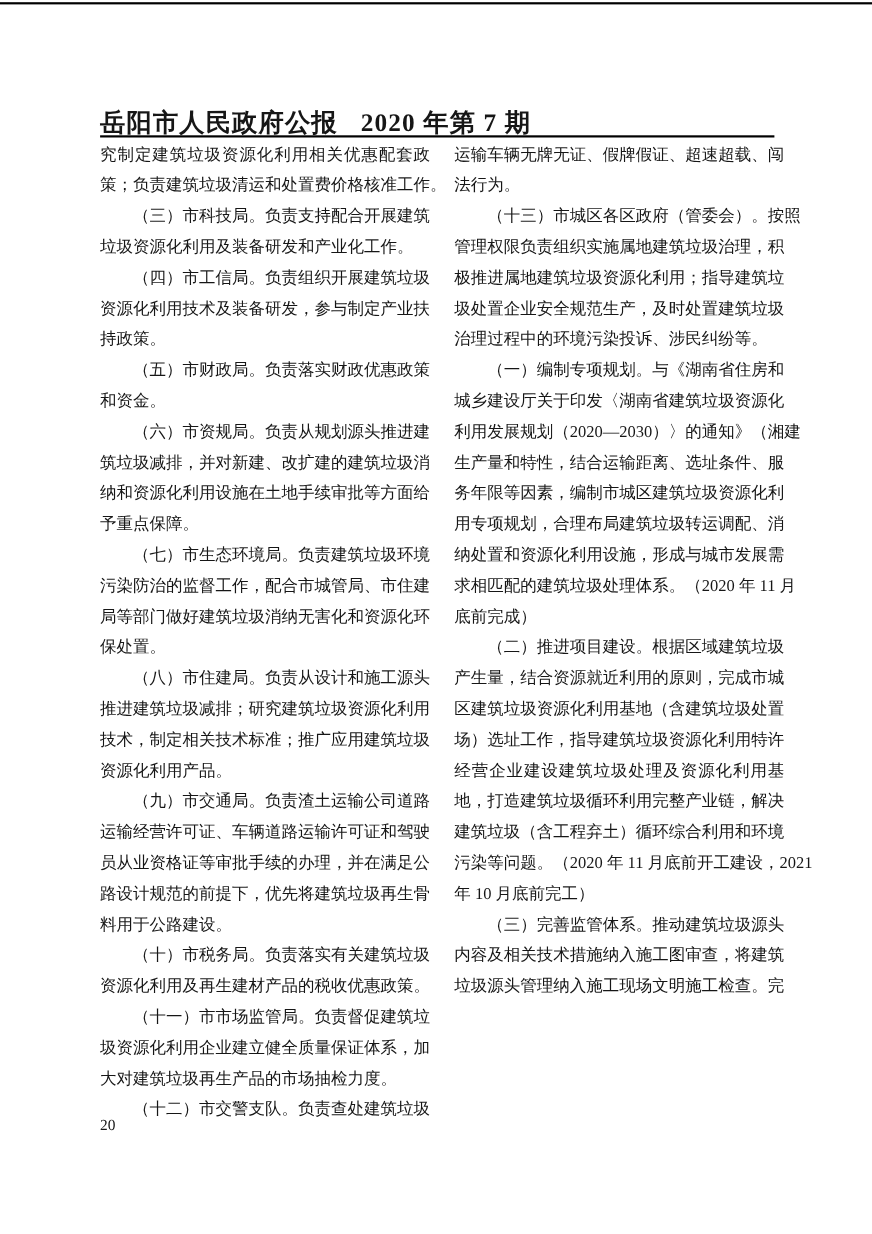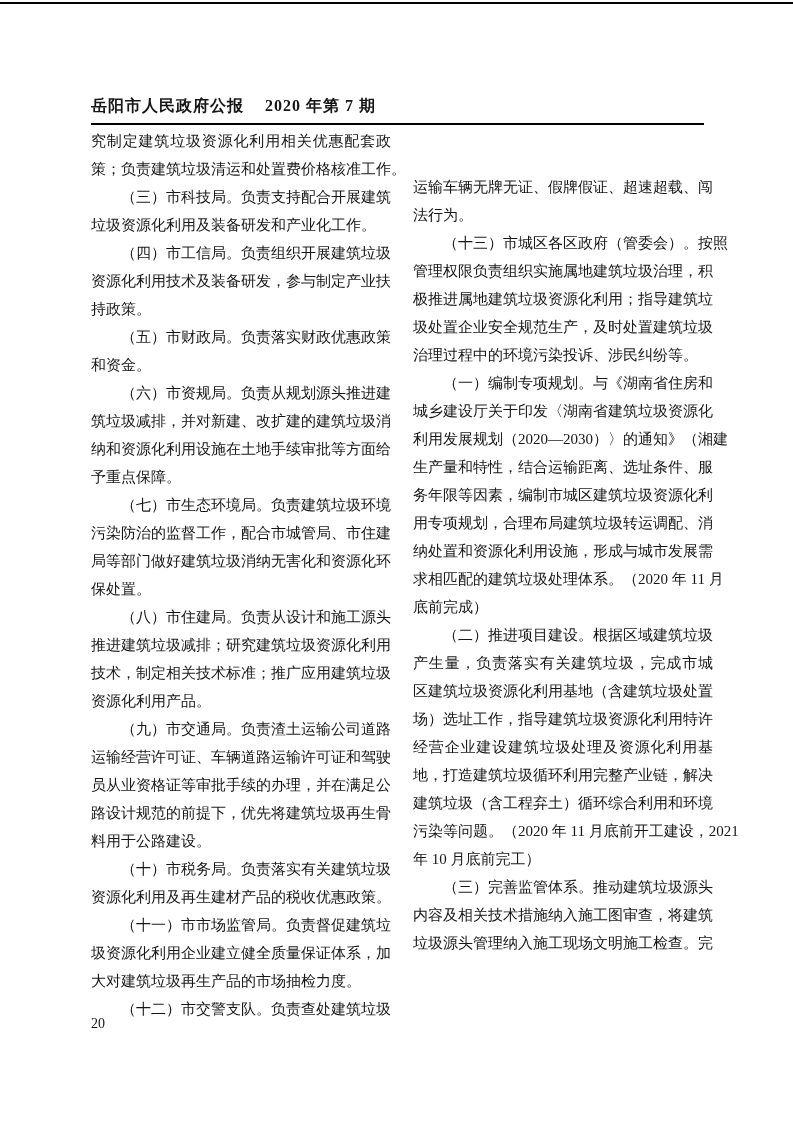--- a/index.html
+++ b/index.html
@@ -10,33 +10,33 @@
     font-family: "Liberation Serif", "DejaVu Serif", serif;
     color: #161616;
     overflow: hidden;
   }
   .top-rule {
     position: absolute; top: 2px; left: 0;
     width: 793px; height: 2px; background: #000;
   }
   .page-header {
     position: absolute; left: 91px; top: 96px;
-    font-size: 16px; font-weight: bold;
+    font-size: 23px; font-weight: bold;
     letter-spacing: 1px; white-space: nowrap; text-align: right;
   }
   .page-header .issue { margin-left: 21px; }
   .header-rule {
     position: absolute; left: 91px; top: 123px;
     width: 613px; height: 2px; background: #000;
   }
   .col {
     position: absolute; top: 127px; width: 300px;
   }
   .col-left  { left: 91px; }
-  .col-right { left: 413px; margin-top: 46px; }
+  .col-right { left: 413px; }
   .line {
     height: 28px; line-height: 28px;
     font-size: 15px;
     white-space: nowrap;
     text-align: left;
   }
   .line.j {
     text-align: justify;
     text-align-last: justify;
     -moz-text-align-last: justify;
@@ -105,21 +105,21 @@
     <div class="line j ind">（一）编制专项规划。与《湖南省住房和</div>
     <div class="line j">城乡建设厅关于印发〈湖南省建筑垃圾资源化</div>
     <div class="line j">利用发展规划（2020—2030）〉的通知》（湘建</div>
     <div class="line j">生产量和特性，结合运输距离、选址条件、服</div>
     <div class="line j">务年限等因素，编制市城区建筑垃圾资源化利</div>
     <div class="line j">用专项规划，合理布局建筑垃圾转运调配、消</div>
     <div class="line j">纳处置和资源化利用设施，形成与城市发展需</div>
     <div class="line j">求相匹配的建筑垃圾处理体系。（2020 年 11 月</div>
     <div class="line">底前完成）</div>
     <div class="line j ind">（二）推进项目建设。根据区域建筑垃圾</div>
-    <div class="line j">产生量，负责落实有关建筑垃圾，完成市城</div>
+    <div class="line j">产生量，结合资源就近利用的原则，完成市城</div>
     <div class="line j">区建筑垃圾资源化利用基地（含建筑垃圾处置</div>
     <div class="line j">场）选址工作，指导建筑垃圾资源化利用特许</div>
     <div class="line j">经营企业建设建筑垃圾处理及资源化利用基</div>
     <div class="line j">地，打造建筑垃圾循环利用完整产业链，解决</div>
     <div class="line j">建筑垃圾（含工程弃土）循环综合利用和环境</div>
     <div class="line j">污染等问题。（2020 年 11 月底前开工建设，2021</div>
     <div class="line">年 10 月底前完工）</div>
     <div class="line j ind">（三）完善监管体系。推动建筑垃圾源头</div>
     <div class="line j">内容及相关技术措施纳入施工图审查，将建筑</div>
     <div class="line j">垃圾源头管理纳入施工现场文明施工检查。完</div>

